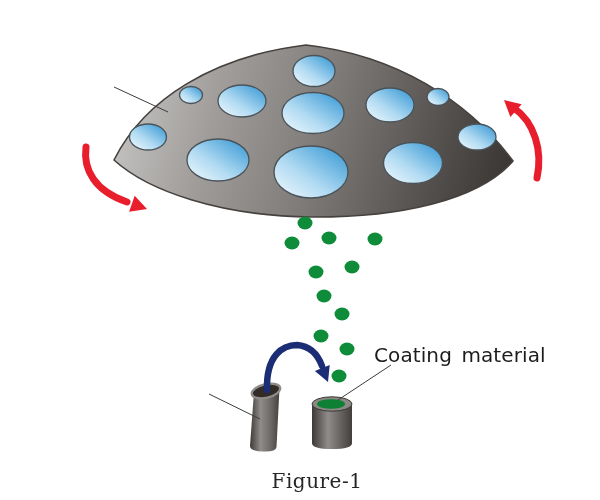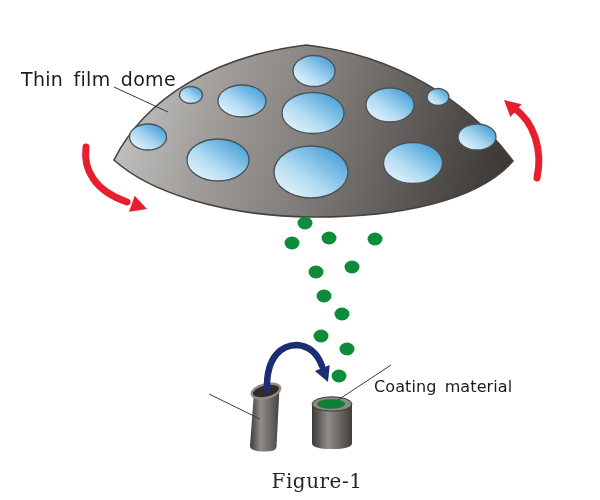--- a/index.html
+++ b/index.html
@@ -1,21 +1,21 @@
 <!DOCTYPE html>
 <html><head>
 <meta charset="utf-8">
 <style>
   html,body{margin:0;padding:0;background:#ffffff;}
   #stage{position:relative;width:600px;height:500px;background:#ffffff;overflow:hidden;
          font-family:"DejaVu Sans","Liberation Sans",sans-serif;}
   #diagram-svg{position:absolute;left:0;top:0;}
   .label{position:absolute;color:#1c1c1c;white-space:nowrap;}
   .label-lg{font-size:19px;letter-spacing:.3px;word-spacing:4px;}
-  .label-md{font-size:16px;letter-spacing:.1px;word-spacing:3px;margin-top:34px;}
+  .label-md{font-size:20px;letter-spacing:.1px;word-spacing:3px;}
   #dome-label{left:21px;top:68px;}
   #electron-gun-label{left:134px;top:375px;}
   #coating-material-label{left:374px;top:343px;}
   #figure-caption{left:0;top:469px;width:634px;text-align:center;
                   font-family:"DejaVu Serif","Liberation Serif",serif;
                   font-size:20px;color:#262626;letter-spacing:.5px;}
 </style>
 </head>
 <body>
 
@@ -102,16 +102,15 @@
         <ellipse cx="321" cy="336" rx="7.5" ry="6.5" fill="#0f8c3a"></ellipse>
         <ellipse cx="347" cy="349" rx="7.5" ry="6.5" fill="#0f8c3a"></ellipse>
         <ellipse cx="339" cy="376" rx="7.5" ry="6.5" fill="#0f8c3a"></ellipse>
       </g>
 
     <line x1="114" y1="87" x2="168" y2="112" stroke-width="1" stroke="#3c3c3c"></line>
     <line x1="209" y1="394" x2="260" y2="419" stroke-width="1" stroke="#3c3c3c"></line>
     <line x1="391" y1="365" x2="338" y2="400" stroke-width="1" stroke="#3c3c3c"></line>
   </svg>
 
-  <div id="dome-label" class="label label-lg">Thin film dome</div>
   <div id="coating-material-label" class="label label-md">Coating material</div>
   <div id="figure-caption" class="label">Figure-1</div>
 </div>
 
 </body></html>

